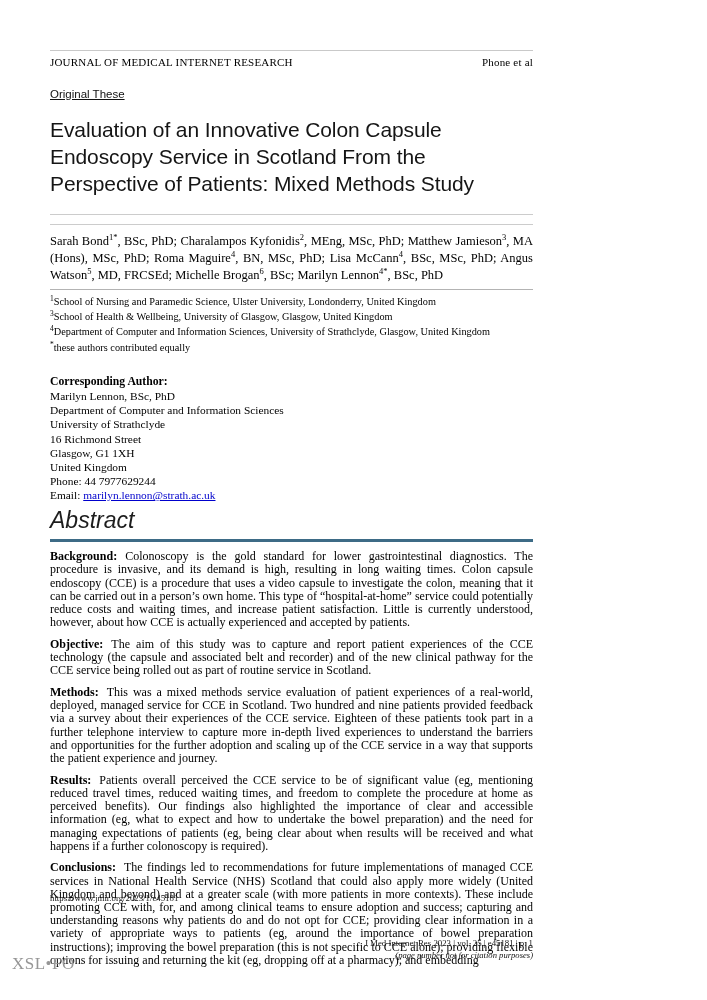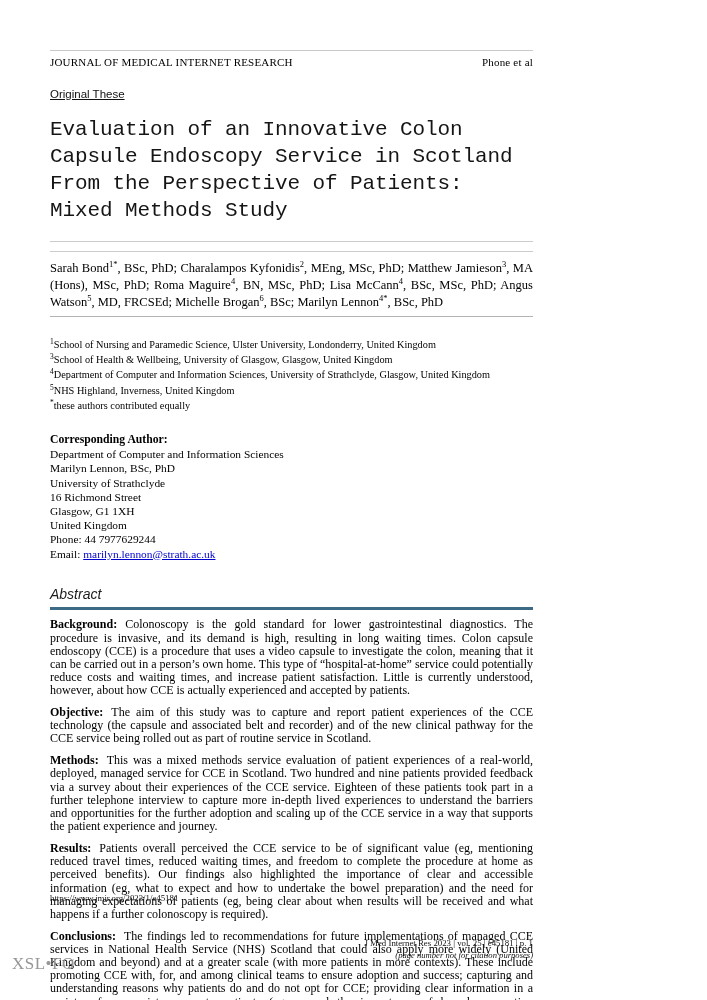--- a/index.html
+++ b/index.html
@@ -10,34 +10,34 @@
     font-family:"Liberation Serif",serif;
     color:#000;
     overflow:hidden;
     box-sizing:border-box;
     border-radius:24px;
   }
   .content{padding:50px 50px 0 50px;}
   .toprule{border-top:1px solid #c9c9c9;height:0;}
   .runhead{display:flex;justify-content:space-between;align-items:baseline;font-size:11px;padding-top:5px;letter-spacing:0.2px;}
   .origpaper{display:inline-block;margin-top:20px;font-family:"Liberation Sans",sans-serif;font-size:11.5px;text-decoration:underline;color:#111;}
-  .title{margin-top:14px;font-family:Liberation Mono, monospace;font-size:21px;line-height:27px;font-weight:400;color:#151515;letter-spacing:-0.1px;max-width:612px;}
+  .title{margin-top:14px;font-family:Liberation Sans, sans-serif;font-size:21px;line-height:27px;font-weight:400;color:#151515;letter-spacing:-0.1px;max-width:612px;}
   .dblrule{margin-top:17px;}
   .dblrule .r1{border-top:1px solid #cccccc;margin-bottom:9px;}
   .dblrule .r2{border-top:1px solid #cccccc;}
   .authors{margin-top:8px;font-size:12.5px;line-height:17px;text-align:justify;}
   .authors sup{font-size:8.5px;line-height:0;}
   .authrule{border-top:1px solid #b3b3b3;margin-top:5px;}
-  .affils{margin-top:20px;font-size:10.3px;}
+  .affils{margin-top:4px;font-size:10.3px;}
   .affil{line-height:15.2px;}
   .affil sup{font-size:7.5px;line-height:0;}
   .corr{margin-top:20px;font-size:11.4px;line-height:14.2px;}
   .corr .corr-label{font-weight:bold;font-size:11.7px;}
   .email-link{color:var(--link,#0000cc);text-decoration:underline;cursor:pointer;}
-  .abstract-h{margin-top:25px;font-family:"Liberation Sans",sans-serif;font-style:italic;font-size:14px;color:#1d1d1d;}
+  .abstract-h{margin-top:4px;font-family:"Liberation Sans",sans-serif;font-style:italic;font-size:23px;color:#1d1d1d;}
   .absrule{height:3px;background:var(--accent,#3d6b86);margin-top:5px;}
   .sec{margin:8.5px 0 0 0;font-size:12px;line-height:13.2px;text-align:justify;}
   .sec .lbl{font-weight:bold;margin-right:8px;}
   .foot-url{position:absolute;left:50px;top:893px;font-size:8.8px;color:#111;}
   .foot-right{position:absolute;right:50px;top:938px;text-align:right;font-size:8.8px;line-height:11.5px;color:#111;}
   .foot-note{font-style:italic;font-size:8.6px;}
   .logo-xslfo{position:absolute;left:12px;top:954px;font-family:Liberation Serif, serif;font-size:17px;color:var(--xslfo,#999);letter-spacing:0.5px;}
   .logo-renderx{position:absolute;left:12px;top:1016px;font-family:"Liberation Sans",sans-serif;font-size:13.5px;font-weight:bold;color:var(--renderx,#4a52cc);letter-spacing:0.3px;}
 </style>
 </head>
@@ -61,29 +61,28 @@
     </div>
 
     <div class="authors"><span>Sarah Bond<sup>1*</sup>, BSc, PhD; </span><span>Charalampos Kyfonidis<sup>2</sup>, MEng, MSc, PhD; </span><span>Matthew Jamieson<sup>3</sup>, MA (Hons), MSc, PhD; </span><span>Roma Maguire<sup>4</sup>, BN, MSc, PhD; </span><span>Lisa McCann<sup>4</sup>, BSc, MSc, PhD; </span><span>Angus Watson<sup>5</sup>, MD, FRCSEd; </span><span>Michelle Brogan<sup>6</sup>, BSc; </span><span>Marilyn Lennon<sup>4*</sup>, BSc, PhD</span></div>
 
     <div class="authrule"></div>
 
     <div class="affils">
         <div class="affil"><sup>1</sup>School of Nursing and Paramedic Science, Ulster University, Londonderry, United Kingdom</div>
         <div class="affil"><sup>3</sup>School of Health &amp; Wellbeing, University of Glasgow, Glasgow, United Kingdom</div>
         <div class="affil"><sup>4</sup>Department of Computer and Information Sciences, University of Strathclyde, Glasgow, United Kingdom</div>
-        <div class="affil"><sup>5</sup>NHS Highland, Inverness, United Kingdom</div>
         <div class="affil"><sup>*</sup>these authors contributed equally</div>
       </div>
 
     <div class="corr">
       <div class="corr-label">Corresponding Author:</div>
       <div>
+          <div>Marilyn Lennon, BSc, PhD</div>
           <div>Department of Computer and Information Sciences</div>
-          <div>Marilyn Lennon, BSc, PhD</div>
           <div>University of Strathclyde</div>
           <div>16 Richmond Street</div>
           <div>Glasgow, G1 1XH</div>
           <div>United Kingdom</div>
           <div>Phone: 44 7977629244</div>
         </div>
       <div>
         <span>Email: </span><a class="email-link" href="mailto:marilyn.lennon@strath.ac.uk">marilyn.lennon@strath.ac.uk</a>
       </div>
     </div>

